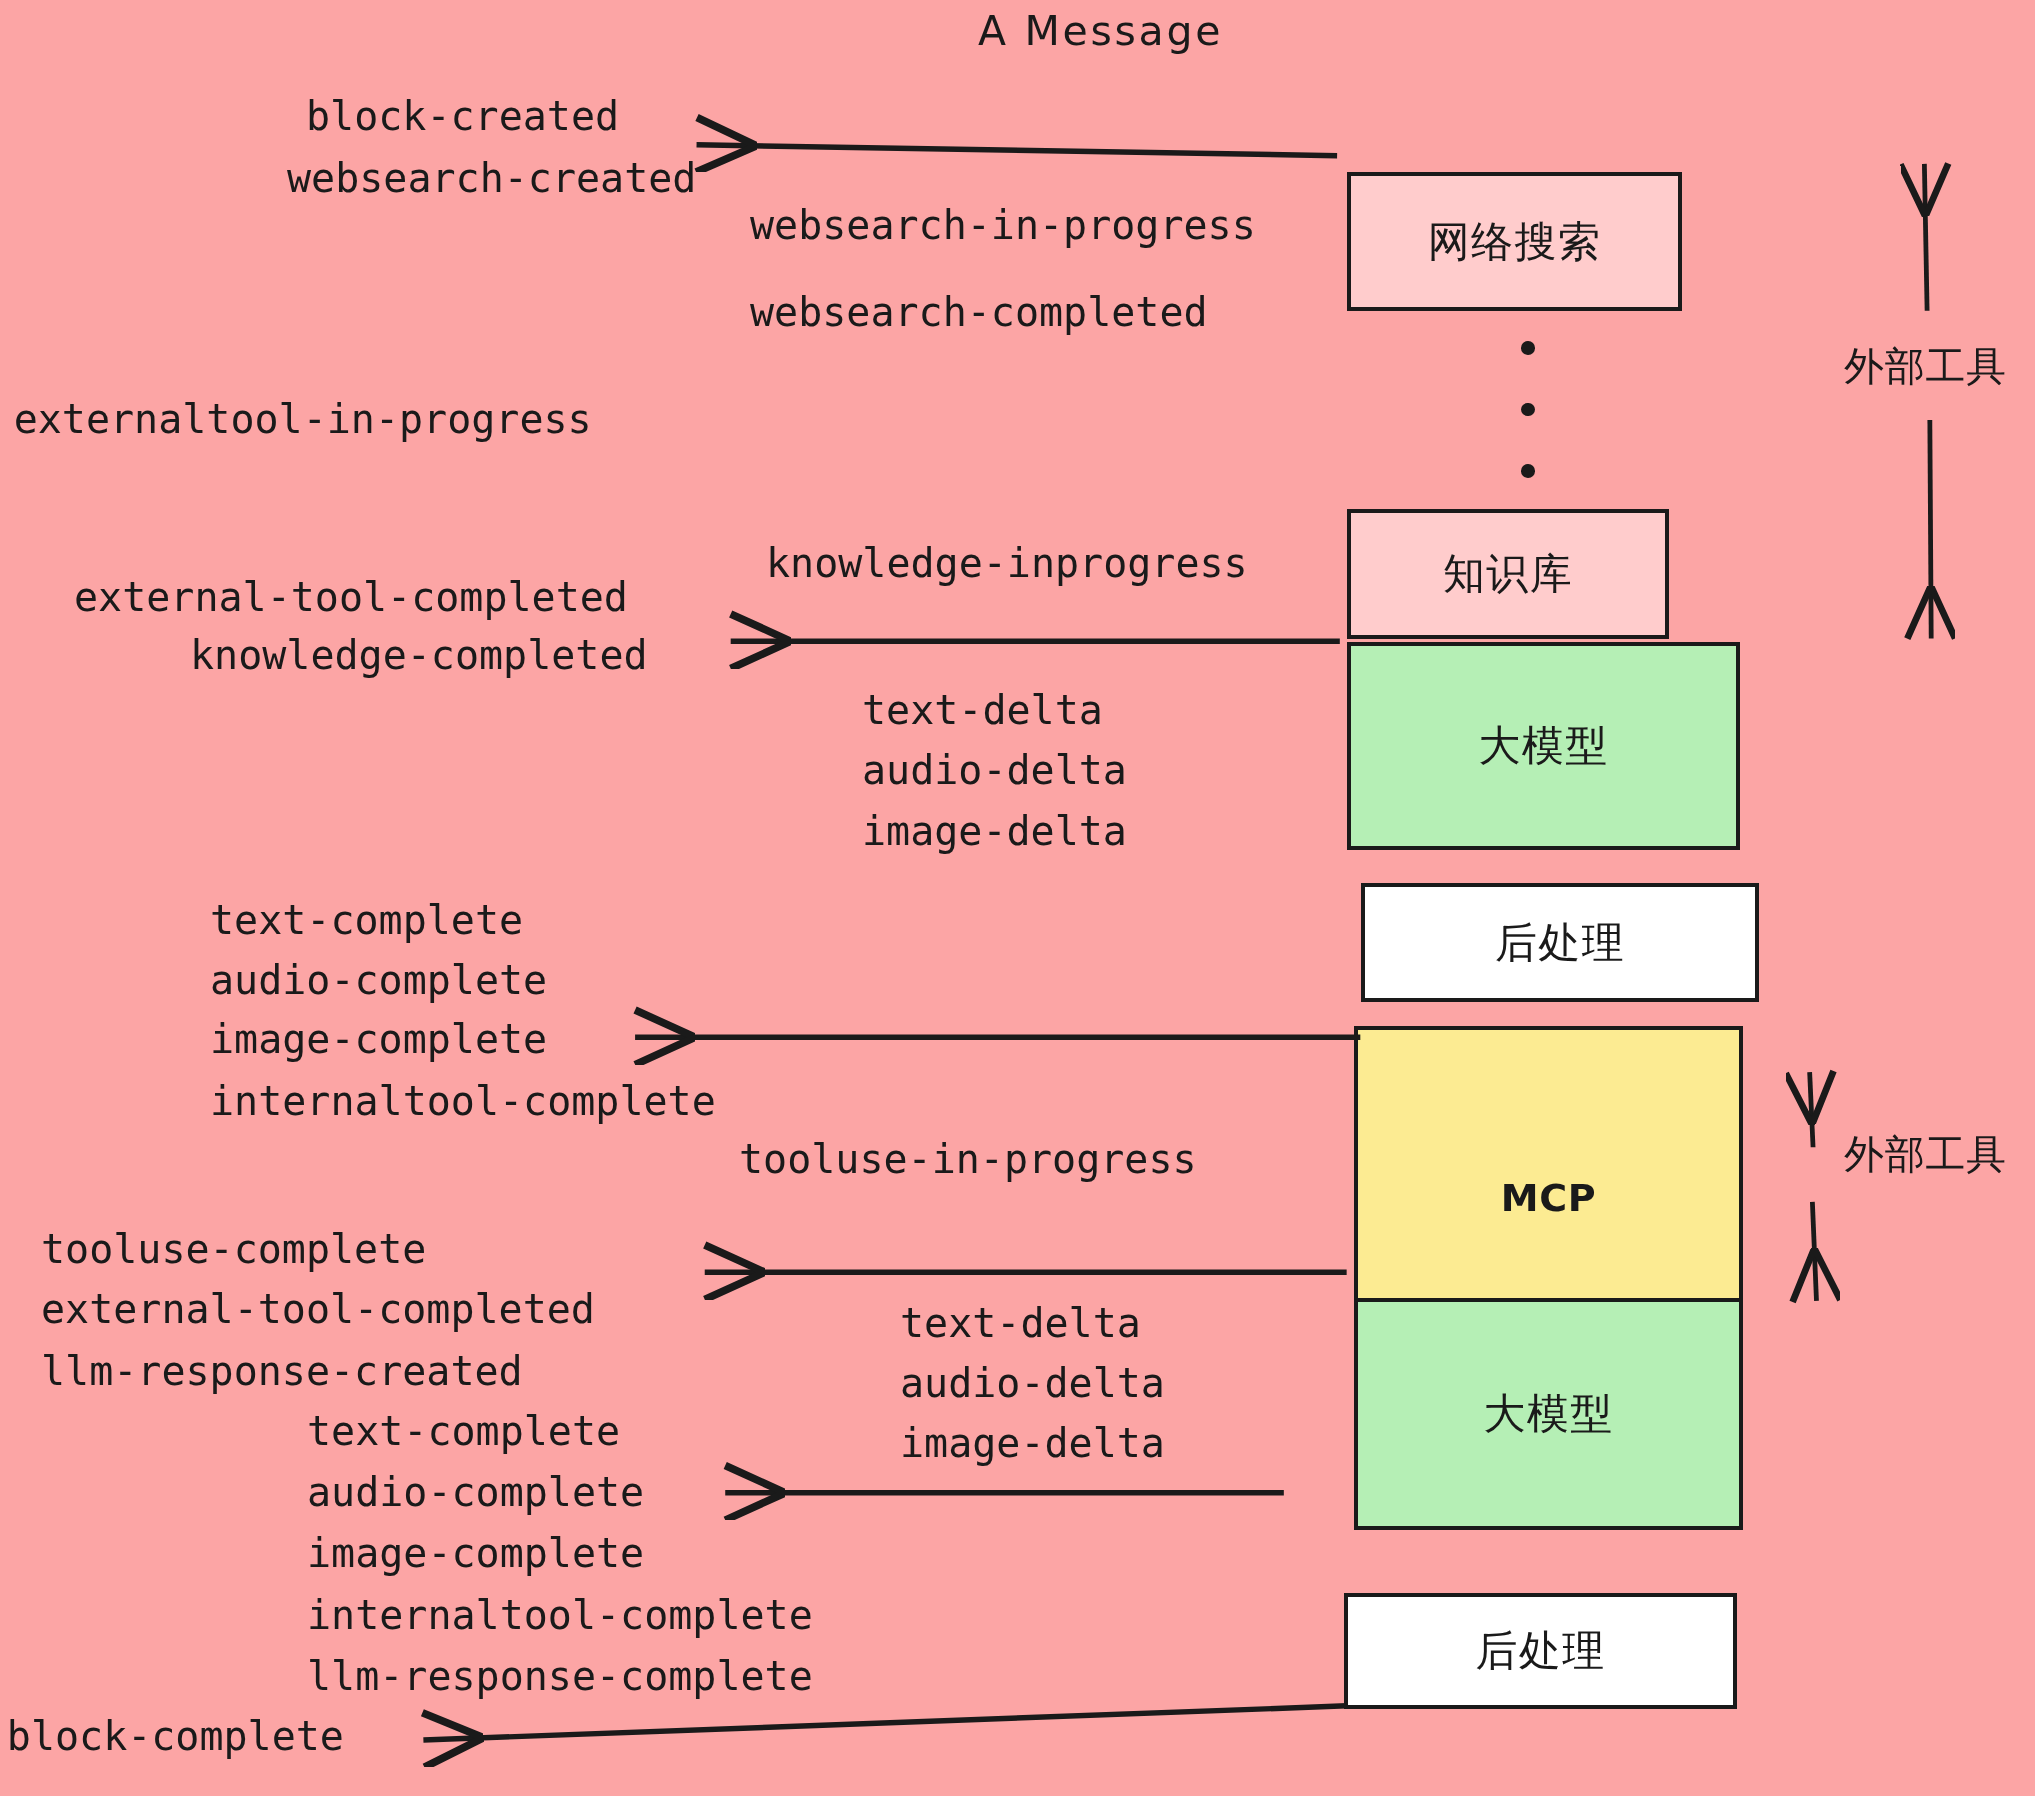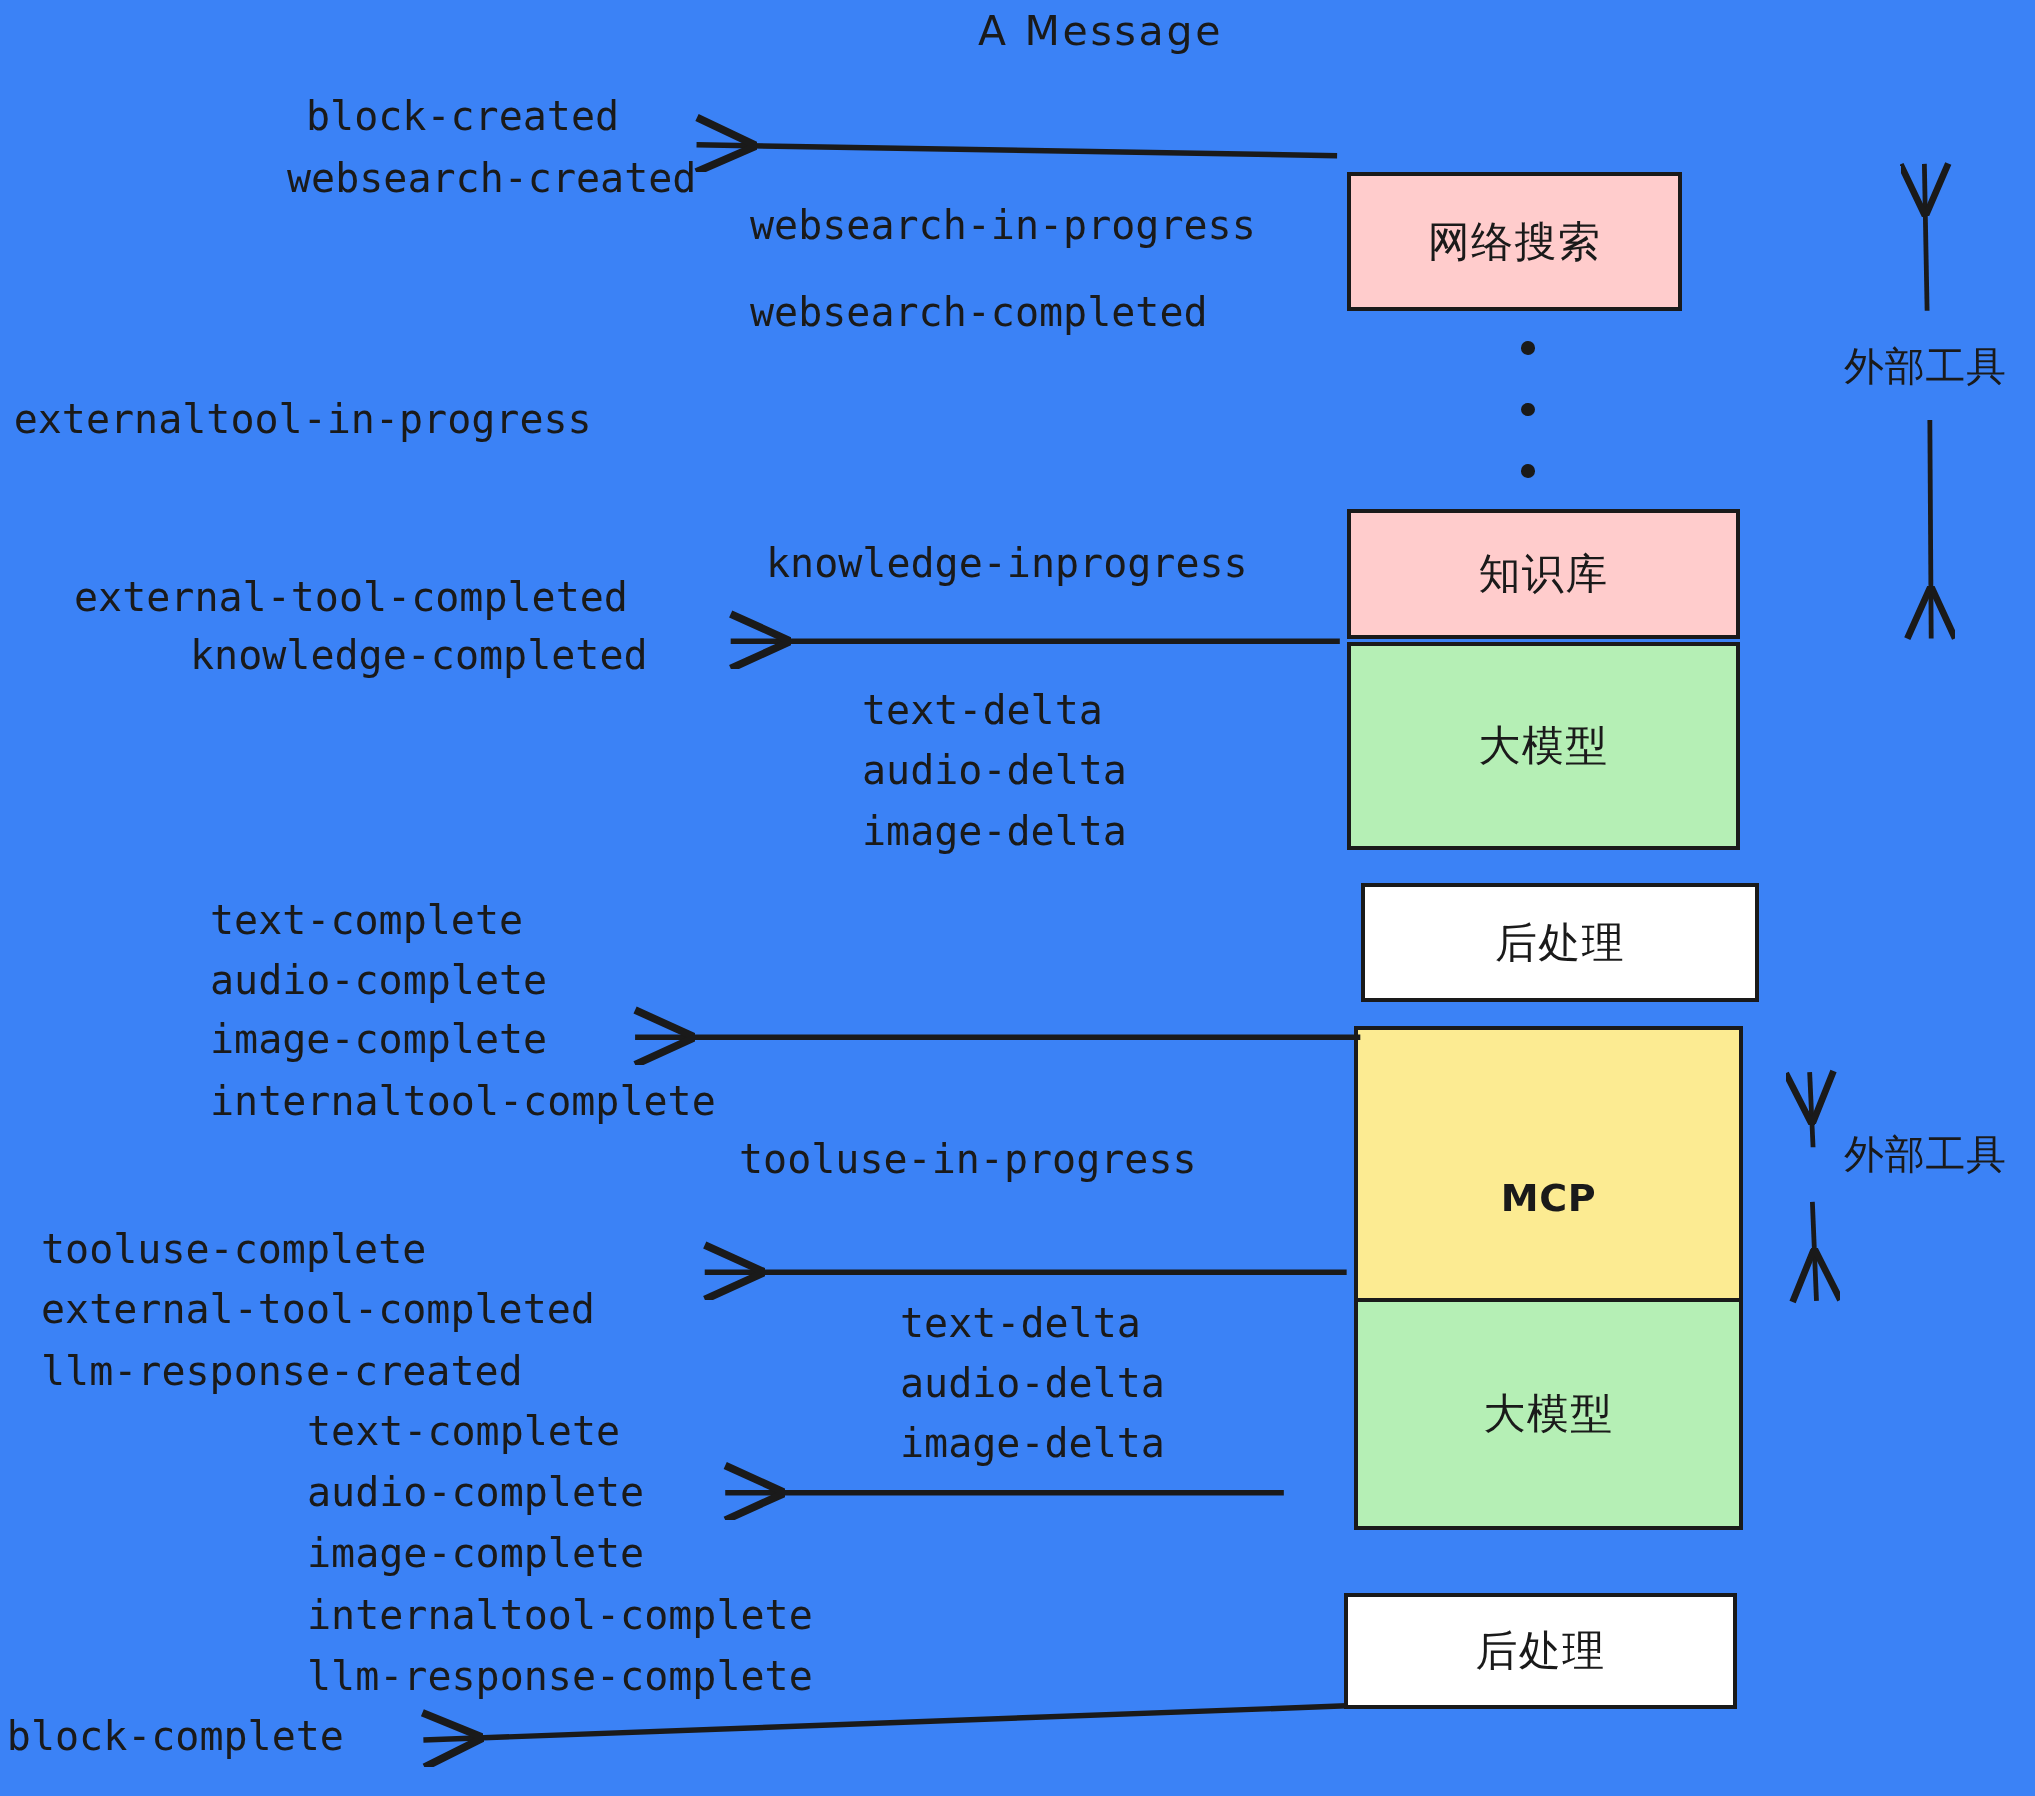--- a/index.html
+++ b/index.html
@@ -5,21 +5,21 @@
   html, body {
     margin: 0; padding: 0; background: #ffffff;
   }
   body {
     font-family: "DejaVu Sans", sans-serif;
   }
   #stage {
     position: relative;
     width: 2035px;
     height: 1796px;
-    background: #3b82f6;
+    background: #fca5a5;
     overflow: hidden;
   }
   
   .lbl {
     position: absolute;
     font-family: "DejaVu Sans Mono", "Liberation Mono", monospace;
     font-size: 40px;
     line-height: 1;
     color: #1a1a1a;
     white-space: nowrap;
@@ -126,21 +126,21 @@
   <div class="lbl" style="left:307px;  top:1533px;">image-complete</div>
   <div class="lbl" style="left:307px;  top:1595px;">internaltool-complete</div>
   <div class="lbl" style="left:307px;  top:1656px;">llm-response-complete</div>
 
   <div class="lbl" style="left:6.8px;   top:1716px;">block-complete</div>
 
   <div class="box" style="left:1347px; top:172px;  width:335px; height:139px; background:#ffcccc;">
     <span>网络搜索</span>
   </div>
 
-  <div class="box" style="left:1347px; top:509px;  width:393px; height:130px; background:#ffcccc;">
+  <div class="box" style="left:1347px; top:509px;  width:322px; height:130px; background:#ffcccc;">
     <span>知识库</span>
   </div>
 
   <div class="box" style="left:1347px; top:642px;  width:393px; height:208px; background:#b5efb5;">
     <span>大模型</span>
   </div>
 
   <div class="box" style="left:1361px; top:883px; width:398px; height:119px; background:#ffffff;">
     <span>后处理</span>
   </div>

